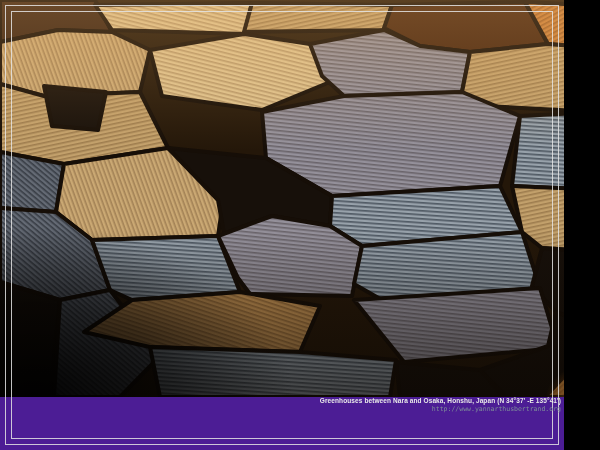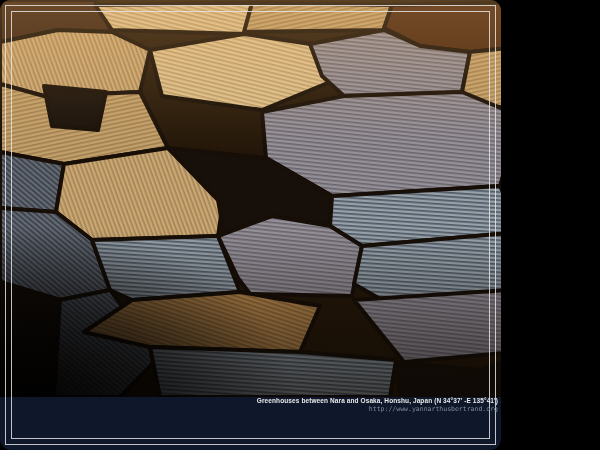--- a/index.html
+++ b/index.html
@@ -1,20 +1,19 @@
 <!DOCTYPE html>
 <html><head>
 <meta charset="utf-8">
 <style>
   html,body { margin:0; padding:0; background:#000; }
   .stage {
-    position:relative; width:501px; height:450px;
-    background:#0f172a; overflow:hidden;
+    position:relative; width:564px; height:450px;
+    background:#4c1d95; overflow:hidden;
     font-family:"Liberation Sans", sans-serif;
-    border-radius:11px;
   }
   .photo {
     position:absolute; left:0; top:0; width:600px; height:397px;
     background:#241709; overflow:hidden;
   }
   .photo svg { display:block; }
   #patch-layer polygon {
     stroke:#160e07; stroke-width:4; stroke-linejoin:round;
   }
   .frame-outer {

